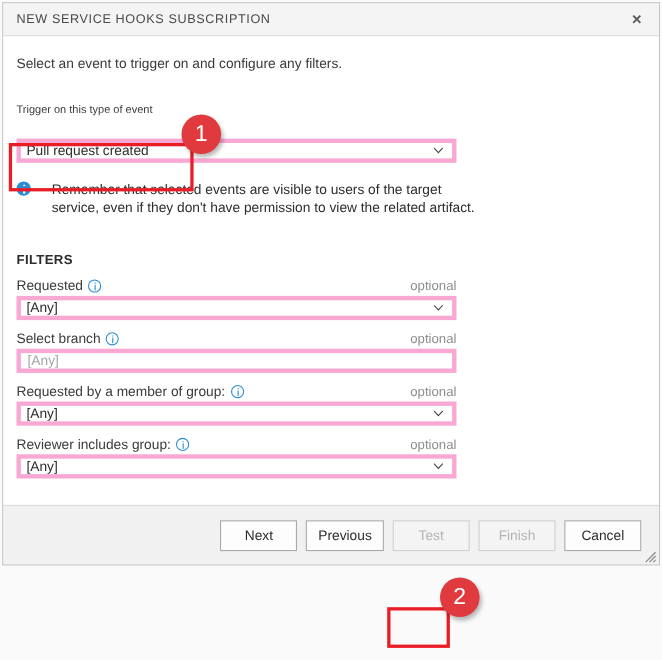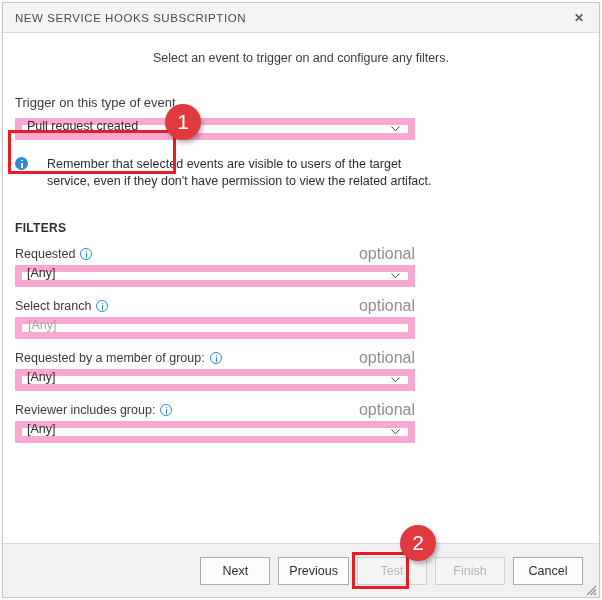--- a/index.html
+++ b/index.html
@@ -12,21 +12,21 @@
     position: relative;
     width: 602px; height: 600px;
     overflow: hidden;
     background: #fafafa;
   }
 
   
   .window {
     position: absolute;
     left: 2px; top: 2px;
-    width: 598px; height: 596px;
+    width: 598px; height: 512px;
     background: #e5e5e5;
     border: 1px solid #c6c6c6;
     display: flex;
     flex-direction: column;
   }
 
   
   .titlebar {
     position: relative;
     height: 30px;
@@ -68,46 +68,45 @@
     font-weight: 300;
     color: #3f8fdf;
     line-height: 1.08;
     margin: 4px 0 0 0;
     letter-spacing: -0.2px;
   }
   .page-sub {
     font-size: 12.5px;
     color: #3b3b3b;
     margin-top: 8px;
-    text-align: center;
   }
 
   
   .trigger-wrap { margin-top: 30px; }
   .field-label {
-    font-size: 13px;
+    font-size: 10px;
     color: #3b3b3b;
-    margin-bottom: 8px;
+    margin-bottom: 20px;
     display: flex;
     align-items: center;
   }
   .label-row {
     display: flex;
     align-items: center;
     justify-content: space-between;
     margin-bottom: 2px;
   }
   .label-left {
     display: flex;
     align-items: center;
     font-size: 12.5px;
     color: #3b3b3b;
   }
   .optional-tag {
-    font-size: 16px;
+    font-size: 12px;
     color: #8e8e8e;
   }
 
   
   .info-o {
     display: inline-block;
     width: 12px; height: 12px;
     border: 1px solid #2a8dd4;
     border-radius: 50%;
     position: relative;
@@ -154,21 +153,21 @@
     left: 6px; top: 5.5px;
     width: 1.5px; height: 5px;
     background: #ffffff;
   }
 
   
   .combo, .textinput {
     position: relative;
     width: 400px;
     height: 22px;
-    border: 7px solid #f9a8d4;
+    border: 4px solid #f9a8d4;
     background: #ffffff;
     display: flex;
     align-items: flex-end;
     cursor: pointer;
   }
   .textinput { cursor: text; }
   .combo-val {
     font-size: 12.5px;
     color: #2d2d2d;
     padding-left: 5px;

